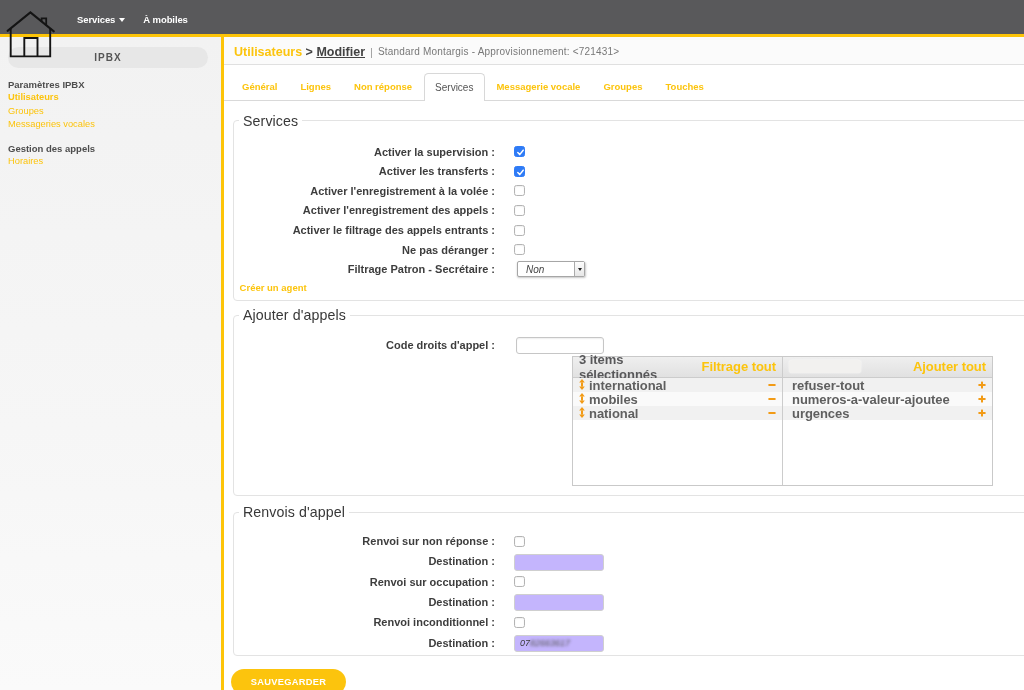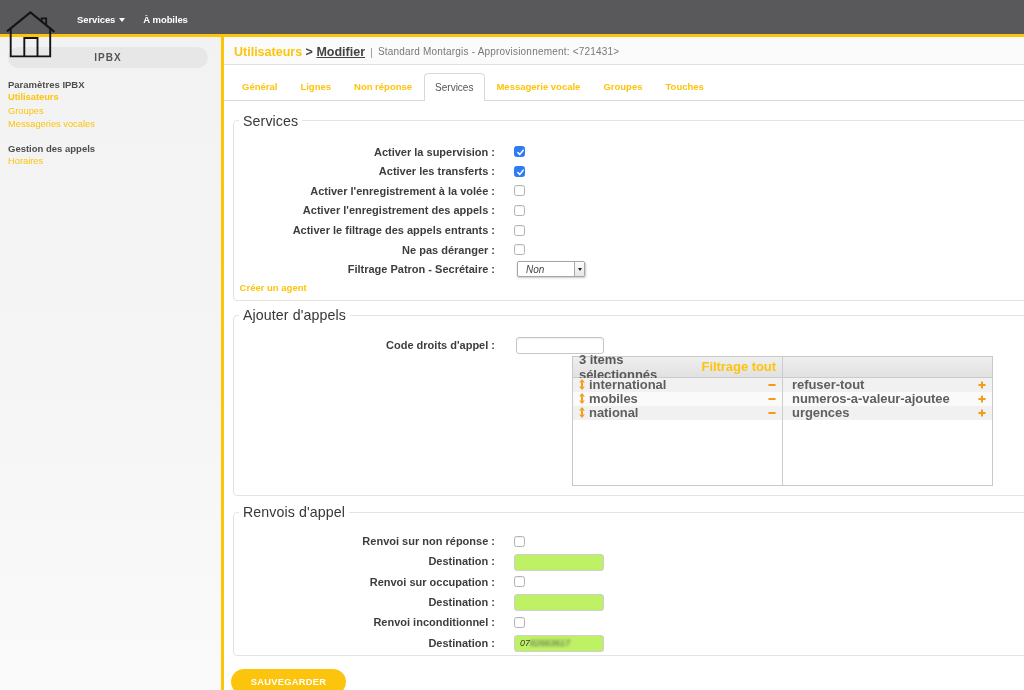--- a/index.html
+++ b/index.html
@@ -131,21 +131,21 @@
     border-top: 3.5px solid #222;
   }
   
   .tinput {
     width: 88px; height: 17px; border: 1px solid #c6c6c6; border-radius: 3px;
     background: #fff; font-size: 9px; color: #3a3a3a; padding: 0 5px;
     box-shadow: inset 0 1px 1.5px rgba(0,0,0,.07);
     display: flex; align-items: center;
   }
   .tinput.disabled {
-    background: #bef264; border-color: #cfcfcf; width: 90px; box-shadow: none;
+    background: #c4b5fd; border-color: #cfcfcf; width: 90px; box-shadow: none;
   }
   .redacted { filter: blur(1.6px); color: #555; }
   
   .gold-link { color: #fcc40d; font-weight: bold; font-size: 9.5px; cursor: pointer; }
   .creer-agent { margin: 1.85px 0 0 5.6px; line-height: 14.5px; }
   
   .duallist {
     margin-left: 338px; margin-top: 1.1px; width: 421px; height: 130px;
     border: 1px solid #c9c9c9; background: #fff;
     display: flex; flex-direction: column;
@@ -164,21 +164,21 @@
   .dl-action { font-weight: bold; color: #fcc40d; cursor: pointer; }
   .dl-search {
     width: 72px; height: 13px; border-radius: 3px; background: #f2f1ef;
     border: none; margin-right: auto; box-shadow: 0 0 2px rgba(255,255,255,.9);
   }
   .dl-lists { flex: 1; display: flex; }
   .dl-col { width: 210px; flex: none; padding-top: 0; border-right: 1px solid #ccc; }
   .dl-col.right { width: auto; flex: 1; border-right: none; }
   .dl-item {
     height: 14.2px; background: #f1f1f1;
-    display: flex; align-items: center; padding: 0 6px;
+    display: flex; padding: 0 6px;
     font-weight: bold; color: #5f5f5f; cursor: pointer;
   }
   .dl-item:nth-child(even) { background: #fafafa; }
   .dl-move-icon { margin-right: 4px; display: flex; align-items: center; }
   .dl-item-label { flex: 1; }
   .dl-op { display: flex; align-items: center; }
   
   .save-btn {
     margin: 13.5px 0 0 7px; width: 115px; height: 26px; border-radius: 13px;
     background: #fcc40d; border: none; color: #fff; font-weight: bold;
@@ -308,20 +308,24 @@
             <span></span>
           </div>
       </div>
     </div>
     <div class="duallist">
       <div class="dl-header">
         <div class="dl-header-left">
           <span class="dl-count">3 items sélectionnés</span>
           <span class="dl-action">Filtrage tout</span>
         </div>
+        <div class="dl-header-right">
+          <div class="dl-search"></div>
+          <span class="dl-action">Ajouter tout</span>
+        </div>
       </div>
       <div class="dl-lists">
         <div class="dl-col left">
             <div class="dl-item">
               <span class="dl-move-icon">
                 <svg width="6" height="11" viewBox="0 0 6 11">
                   <path d="M3 0 L5.8 3.6 H0.2 Z" fill="#f29b16"></path>
                   <rect x="2" y="3.4" width="2" height="4.2" fill="#f29b16"></rect>
                   <path d="M3 11 L5.8 7.4 H0.2 Z" fill="#f29b16"></path>
                 </svg>

